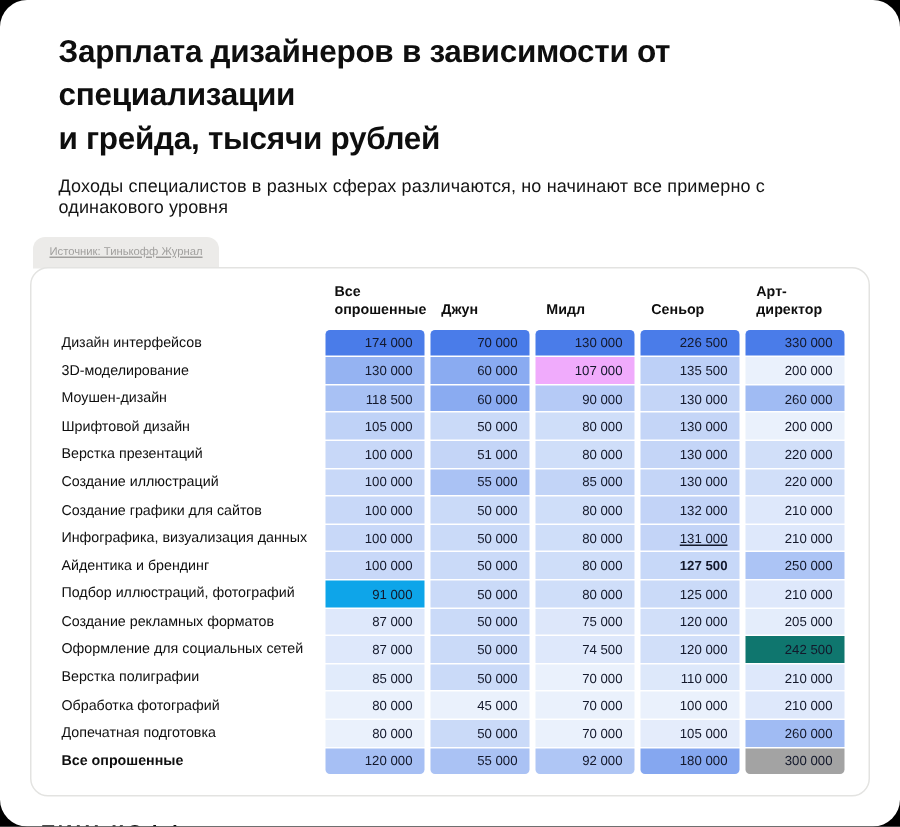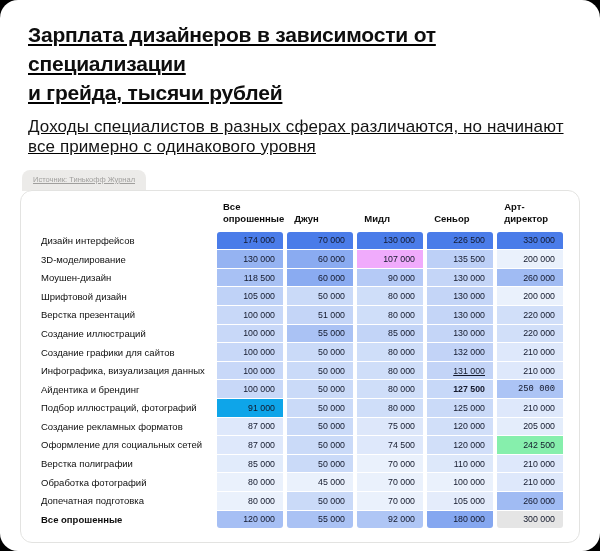--- a/index.html
+++ b/index.html
@@ -9,27 +9,27 @@
     font-family: "Liberation Sans", "DejaVu Sans", sans-serif;
     overflow: hidden;
   }
   .frame {
     width: 600px; height: 551px;
     background: #ffffff;
     border-radius: 18px;
     position: relative;
     overflow: hidden;
   }
-  .header { padding: 21px 28px 0 28px; text-decoration: underline; }
+  .header { padding: 21px 28px 0 39px; }
   .title {
     font-size: 21px; line-height: 1.38; font-weight: 800;
     color: #0e0e0e; letter-spacing: -0.2px;
   }
   .subtitle {
-    margin-top: 9px; font-size: 17px; color: #141414; letter-spacing: 0.1px;
+    margin-top: 9px; font-size: 12px; color: #141414; letter-spacing: 0.1px;
   }
   .source-tab {
     display: inline-block;
     margin: 13px 0 0 22px;
     background: #ecebe9;
     color: #a09f9d;
     font-size: 7.5px;
     padding: 5px 11px 7px 11px;
     border-radius: 8px 8px 0 0;
     position: relative;
@@ -165,21 +165,21 @@
           <div class="t-cell" style="background: rgb(207, 222, 249);">80&nbsp;000</div>
           <div class="t-cell" style="background: rgb(195, 212, 247); text-decoration: underline;">131&nbsp;000</div>
           <div class="t-cell" style="background: rgb(222, 232, 251);">210&nbsp;000</div>
         </div>
         <div class="t-row">
           <div class="t-label">Айдентика и брендинг</div>
           <div class="t-cell" style="background: rgb(200, 216, 248);">100&nbsp;000</div>
           <div class="t-cell" style="background: rgb(202, 218, 248);">50&nbsp;000</div>
           <div class="t-cell" style="background: rgb(207, 222, 249);">80&nbsp;000</div>
           <div class="t-cell" style="background: rgb(199, 216, 248); font-weight: bold;">127&nbsp;500</div>
-          <div class="t-cell" style="background: rgb(172, 196, 245); font-family: Liberation Mono, monospace;">250&nbsp;000</div>
+          <div class="t-cell" style="background: rgb(172, 196, 245);">250&nbsp;000</div>
         </div>
         <div class="t-row">
           <div class="t-label">Подбор иллюстраций, фотографий</div>
           <div class="t-cell" style="background: #0ea5e9;">91&nbsp;000</div>
           <div class="t-cell" style="background: rgb(202, 218, 248);">50&nbsp;000</div>
           <div class="t-cell" style="background: rgb(207, 222, 249);">80&nbsp;000</div>
           <div class="t-cell" style="background: rgb(202, 218, 248);">125&nbsp;000</div>
           <div class="t-cell" style="background: rgb(222, 232, 251);">210&nbsp;000</div>
         </div>
         <div class="t-row">
@@ -189,21 +189,21 @@
           <div class="t-cell" style="background: rgb(221, 231, 250);">75&nbsp;000</div>
           <div class="t-cell" style="background: rgb(209, 223, 249);">120&nbsp;000</div>
           <div class="t-cell" style="background: rgb(228, 237, 251);">205&nbsp;000</div>
         </div>
         <div class="t-row">
           <div class="t-label">Оформление для социальных сетей</div>
           <div class="t-cell" style="background: rgb(222, 232, 251);">87&nbsp;000</div>
           <div class="t-cell" style="background: rgb(202, 218, 248);">50&nbsp;000</div>
           <div class="t-cell" style="background: rgb(222, 232, 251);">74&nbsp;500</div>
           <div class="t-cell" style="background: rgb(209, 223, 249);">120&nbsp;000</div>
-          <div class="t-cell" style="background: #86efac;">242&nbsp;500</div>
+          <div class="t-cell" style="background: #0f766e;">242&nbsp;500</div>
         </div>
         <div class="t-row">
           <div class="t-label">Верстка полиграфии</div>
           <div class="t-cell" style="background: rgb(225, 235, 251);">85&nbsp;000</div>
           <div class="t-cell" style="background: rgb(202, 218, 248);">50&nbsp;000</div>
           <div class="t-cell" style="background: rgb(234, 241, 252);">70&nbsp;000</div>
           <div class="t-cell" style="background: rgb(221, 232, 250);">110&nbsp;000</div>
           <div class="t-cell" style="background: rgb(222, 232, 251);">210&nbsp;000</div>
         </div>
         <div class="t-row">
@@ -221,21 +221,21 @@
           <div class="t-cell" style="background: rgb(234, 241, 252);">70&nbsp;000</div>
           <div class="t-cell" style="background: rgb(228, 236, 251);">105&nbsp;000</div>
           <div class="t-cell" style="background: rgb(160, 187, 243);">260&nbsp;000</div>
         </div>
         <div class="t-row summary">
           <div class="t-label">Все опрошенные</div>
           <div class="t-cell" style="background: rgb(166, 191, 244);">120&nbsp;000</div>
           <div class="t-cell" style="background: rgb(170, 194, 244);">55&nbsp;000</div>
           <div class="t-cell" style="background: rgb(175, 198, 245);">92&nbsp;000</div>
           <div class="t-cell" style="background: rgb(133, 167, 240);">180&nbsp;000</div>
-          <div class="t-cell" style="background: #e5e5e5;">300&nbsp;000</div>
+          <div class="t-cell" style="background: #a3a3a3;">300&nbsp;000</div>
         </div>
       </div>
   </div>
 
   <div class="logo">
     <div>ТИНЬКОФФ</div>
 
   </div>
 
 </div>

